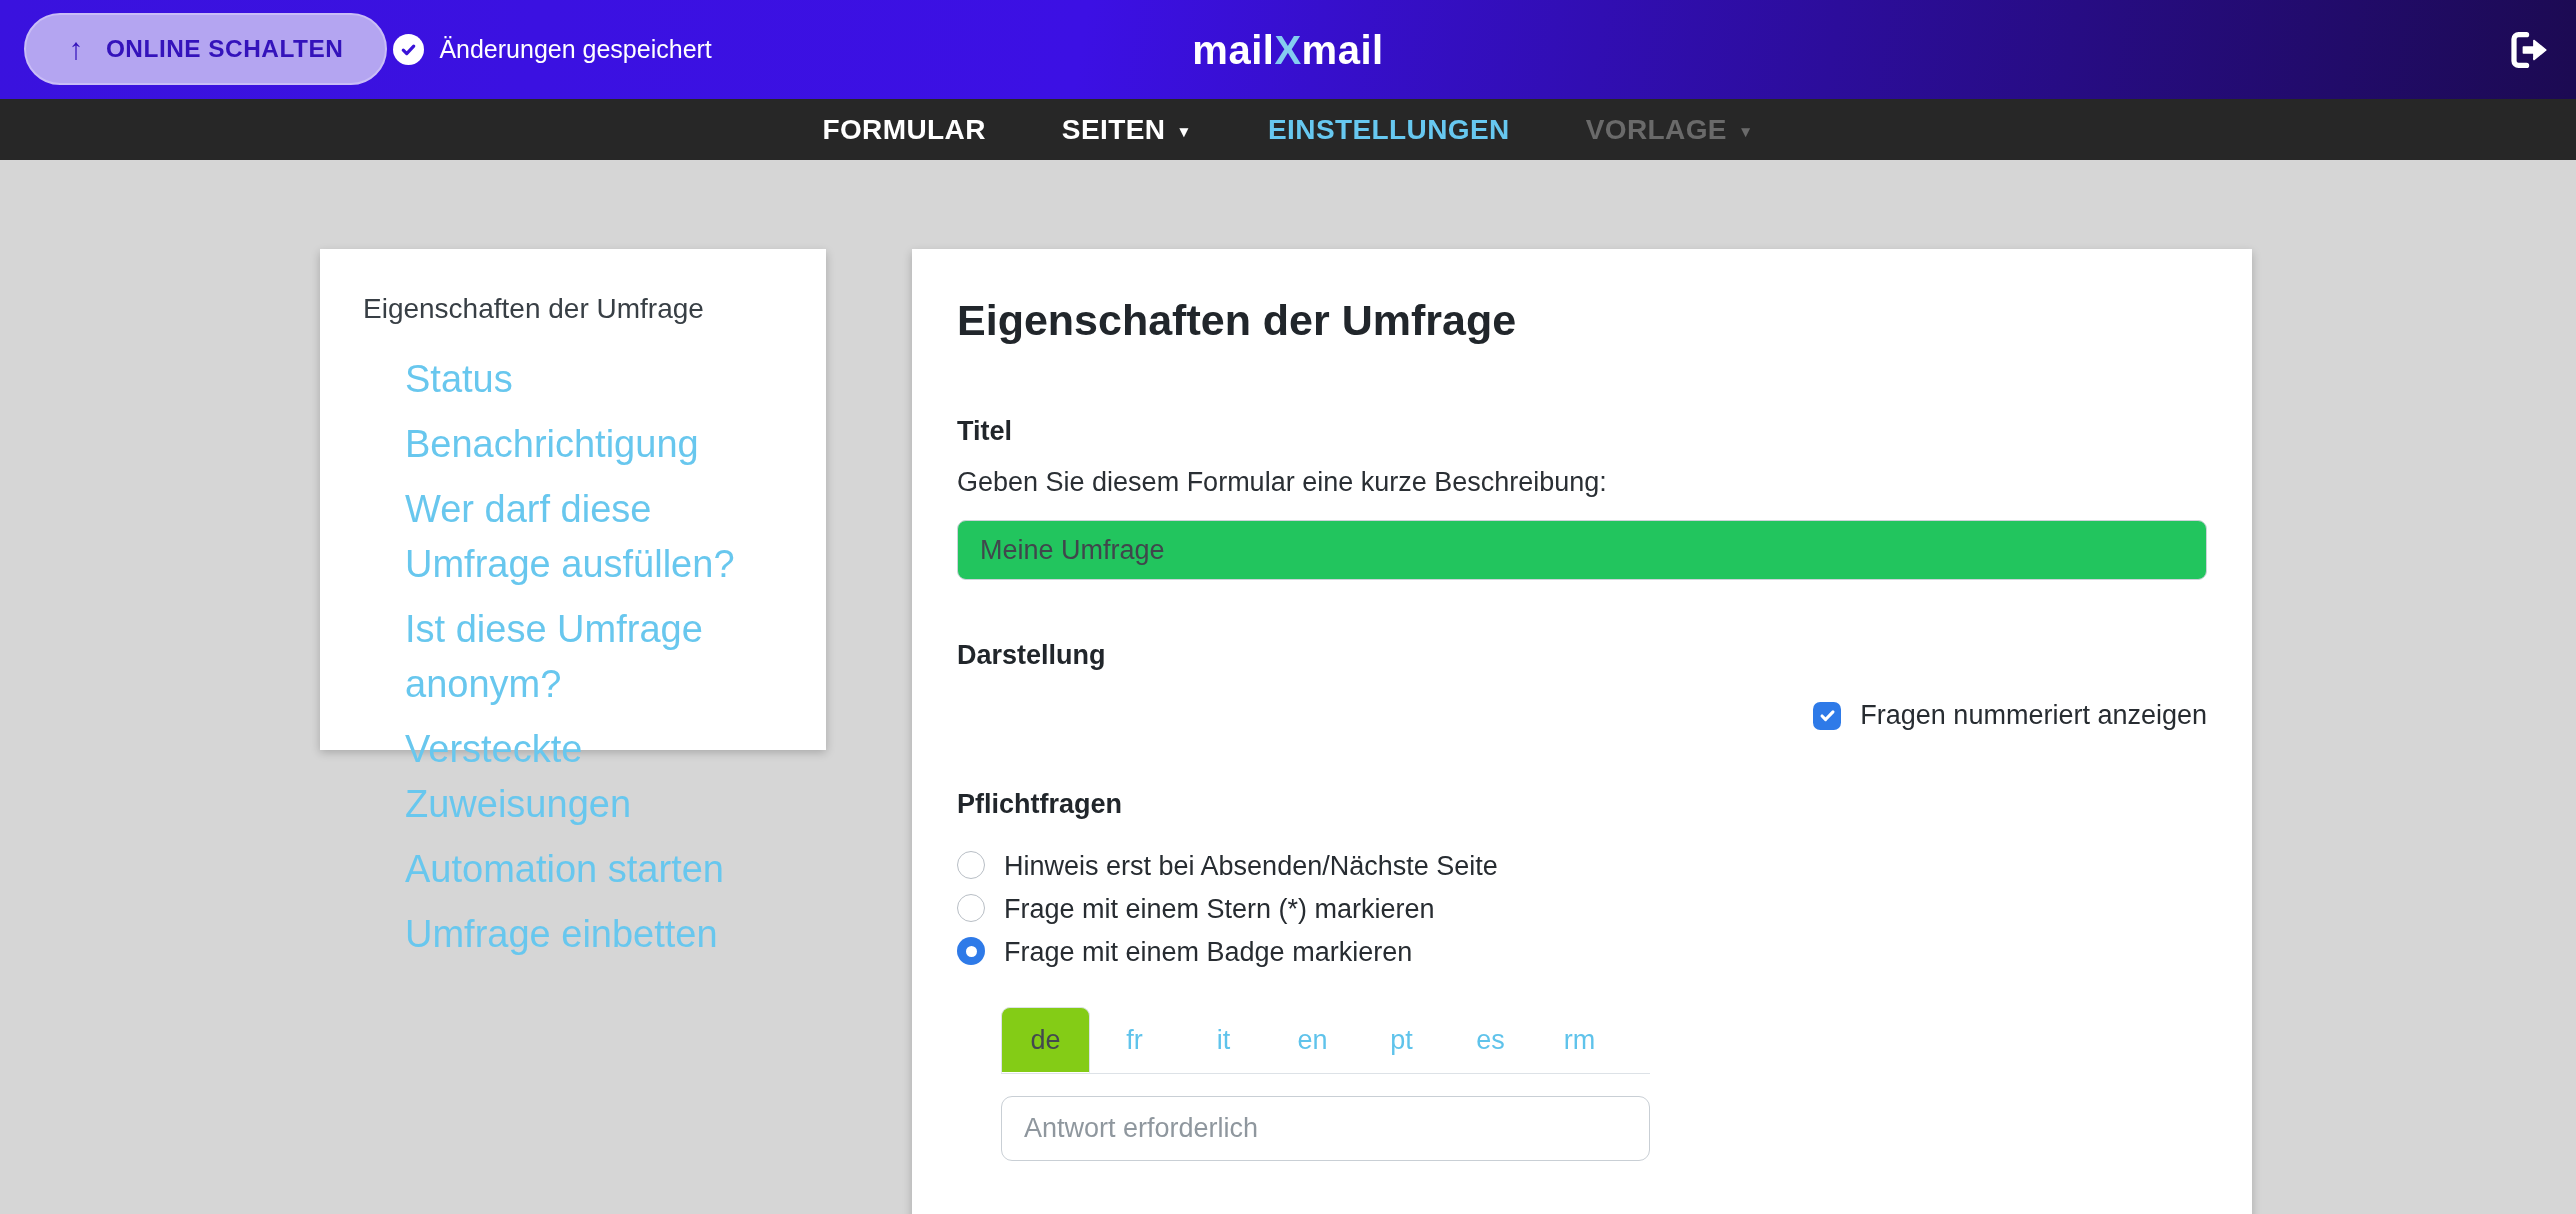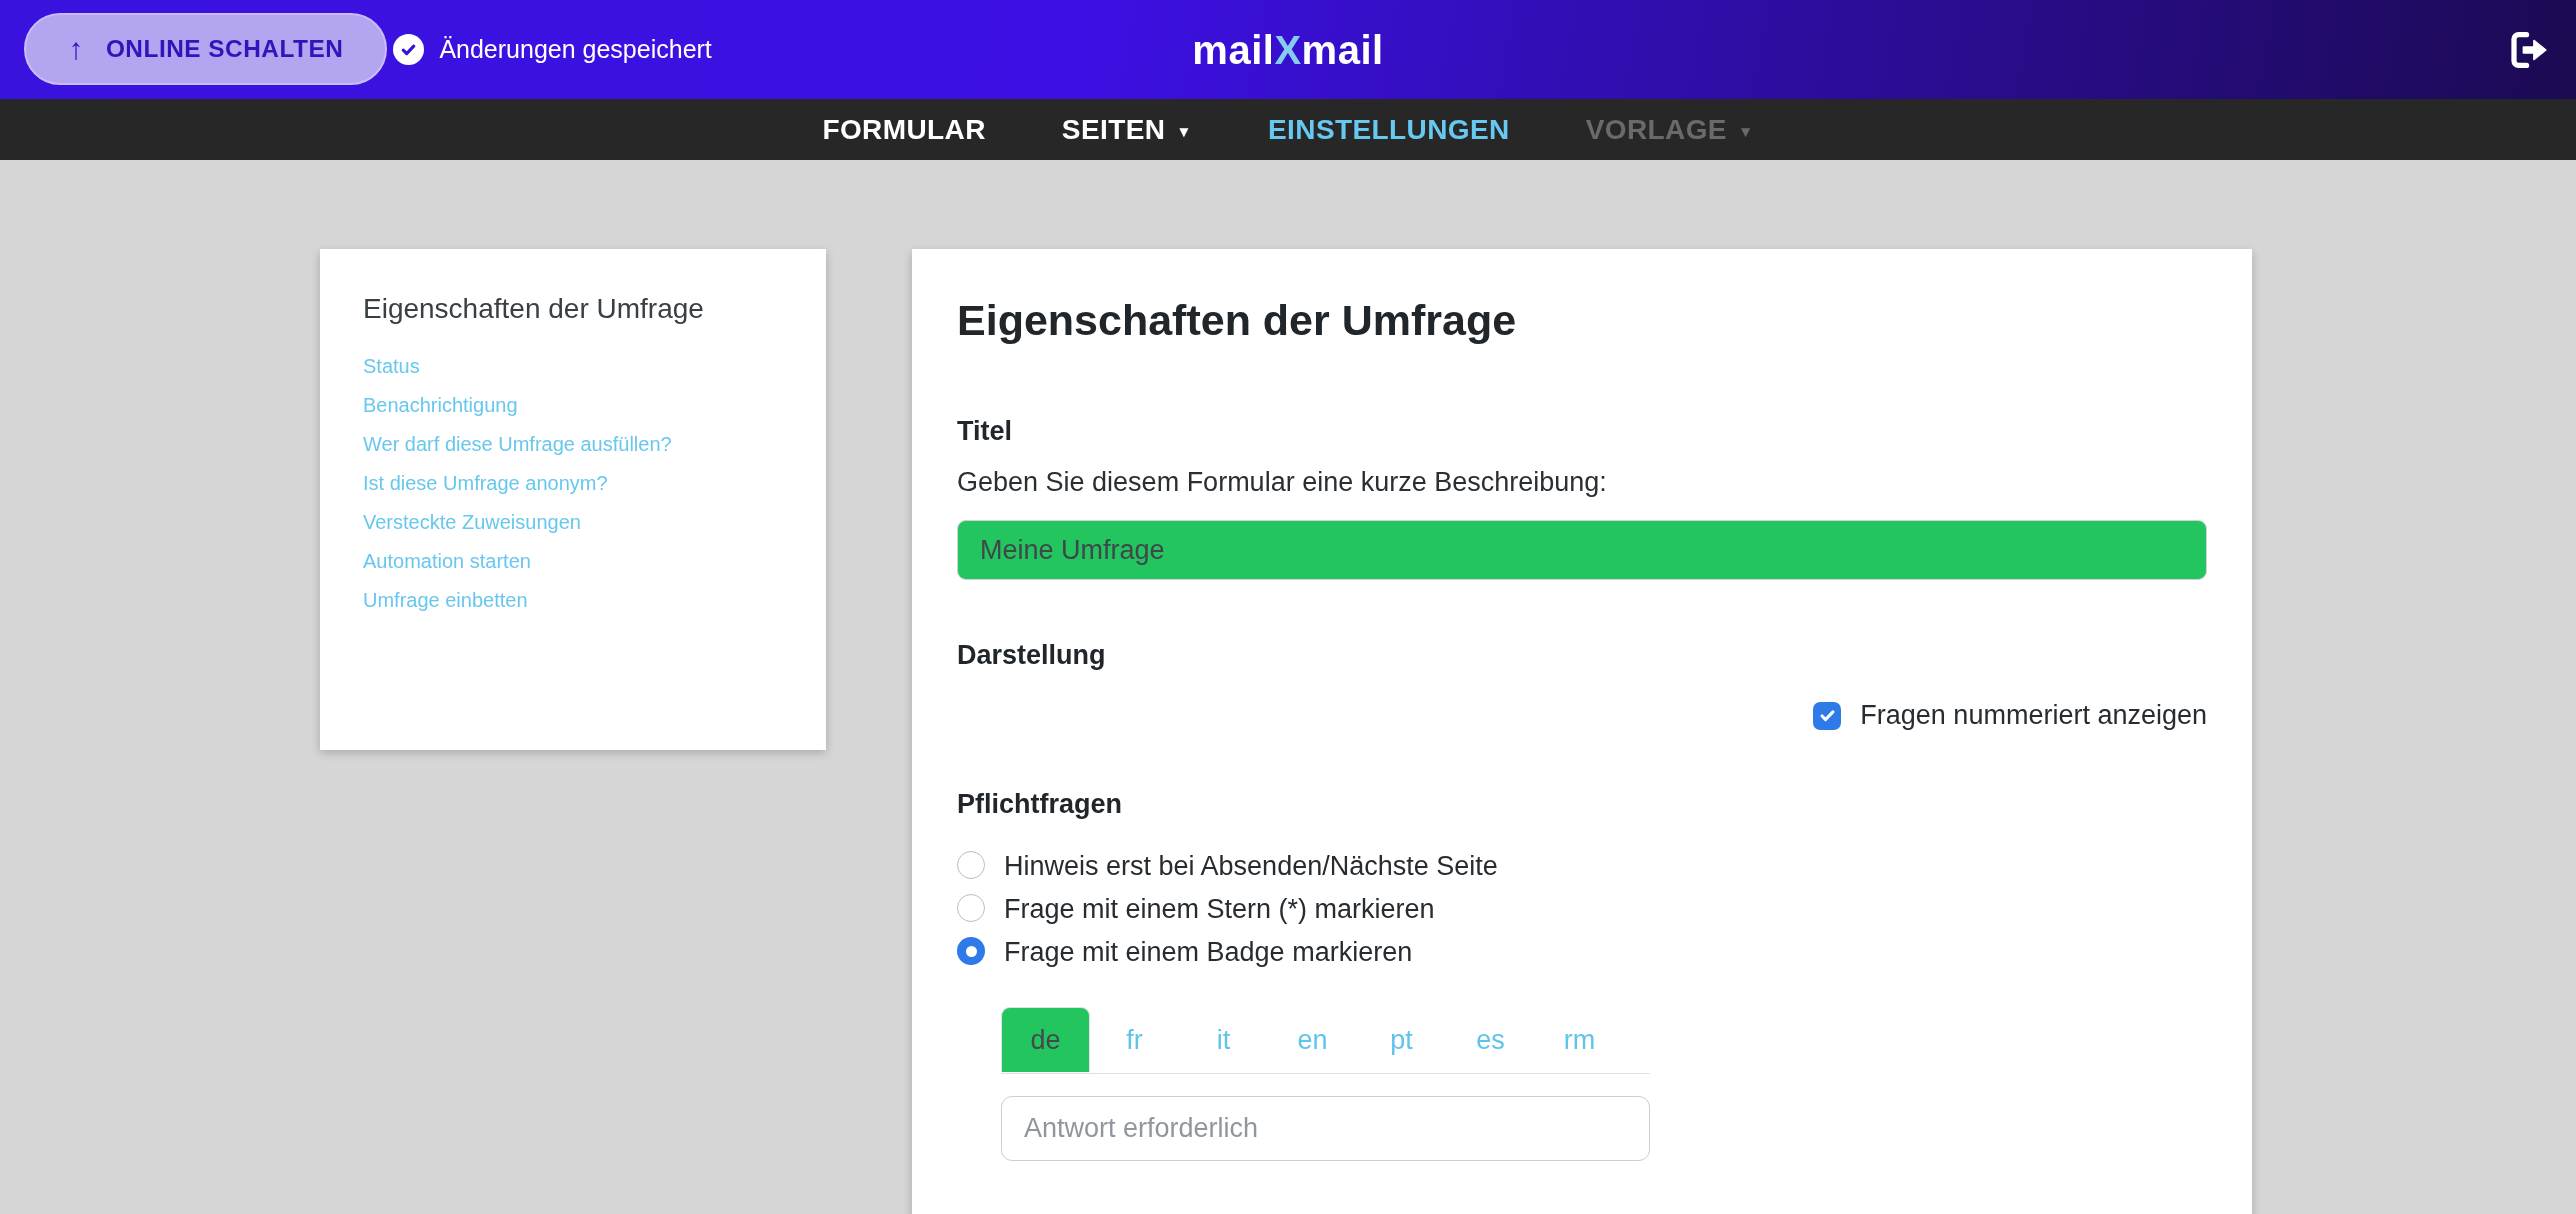--- a/index.html
+++ b/index.html
@@ -71,22 +71,22 @@
   .card {
     position:absolute; top:89px; background:#ffffff;
     box-shadow:0 2.7px 9px rgba(0,0,0,0.22);
   }
   .sidebar-card {
     left:320px; width:506px; height:501px;
     padding:40px 43px;
   }
   .sidebar-title { font-size:28px; color:#383f45; margin-bottom:22px; line-height:1.45; }
   .sidebar-link {
-    display:block; font-size:20px; line-height:1.45;
-    color:#68c7ee; margin-bottom:10px; cursor:pointer; text-decoration:none;
+    display:block; font-size:38px; line-height:1.45;
+    color:#68c7ee; margin-bottom:10px; cursor:pointer; text-decoration:none;margin-left:42px;
   }
 
   .main-card {
     left:912px; width:1340px; height:1131px;
     padding:47px 45px;
   }
   .main-title { font-size:43px; font-weight:bold; color:#21262b; margin-bottom:71px; }
   .section-label { font-size:27px; font-weight:bold; color:#21262b; }
   .field-desc { font-size:27px; color:#2a2f34; margin-top:20px; }
   .text-input {
@@ -119,21 +119,21 @@
     display:flex; width:649px;
     border-bottom:1.8px solid #dde2e7;
   }
   .tab {
     width:89px; height:66px;
     display:flex; align-items:center; justify-content:center;
     font-size:27px; color:#5fc3eb; cursor:pointer; background:none; border:none;
     font-family:"Liberation Sans", sans-serif;
   }
   .tab.active {
-    color:#43494f; background:#22c55e;
+    color:#43494f; background:#84cc16;
     border:1.8px solid #dde2e7; border-bottom:1.8px solid #ffffff;
     border-radius:9px 9px 0 0; margin-bottom:-1.8px;
   }
   .badge-input {
     display:block; width:649px; height:65px; margin-top:22px;
     border:1.8px solid #c9cfd5; border-radius:11px;
     font-size:27px; color:#495057; padding:0 22px;
     font-family:Liberation Sans, sans-serif; outline:none; background:#fff;
   }
   .badge-input::placeholder { color:#8f979e; opacity:1; }

